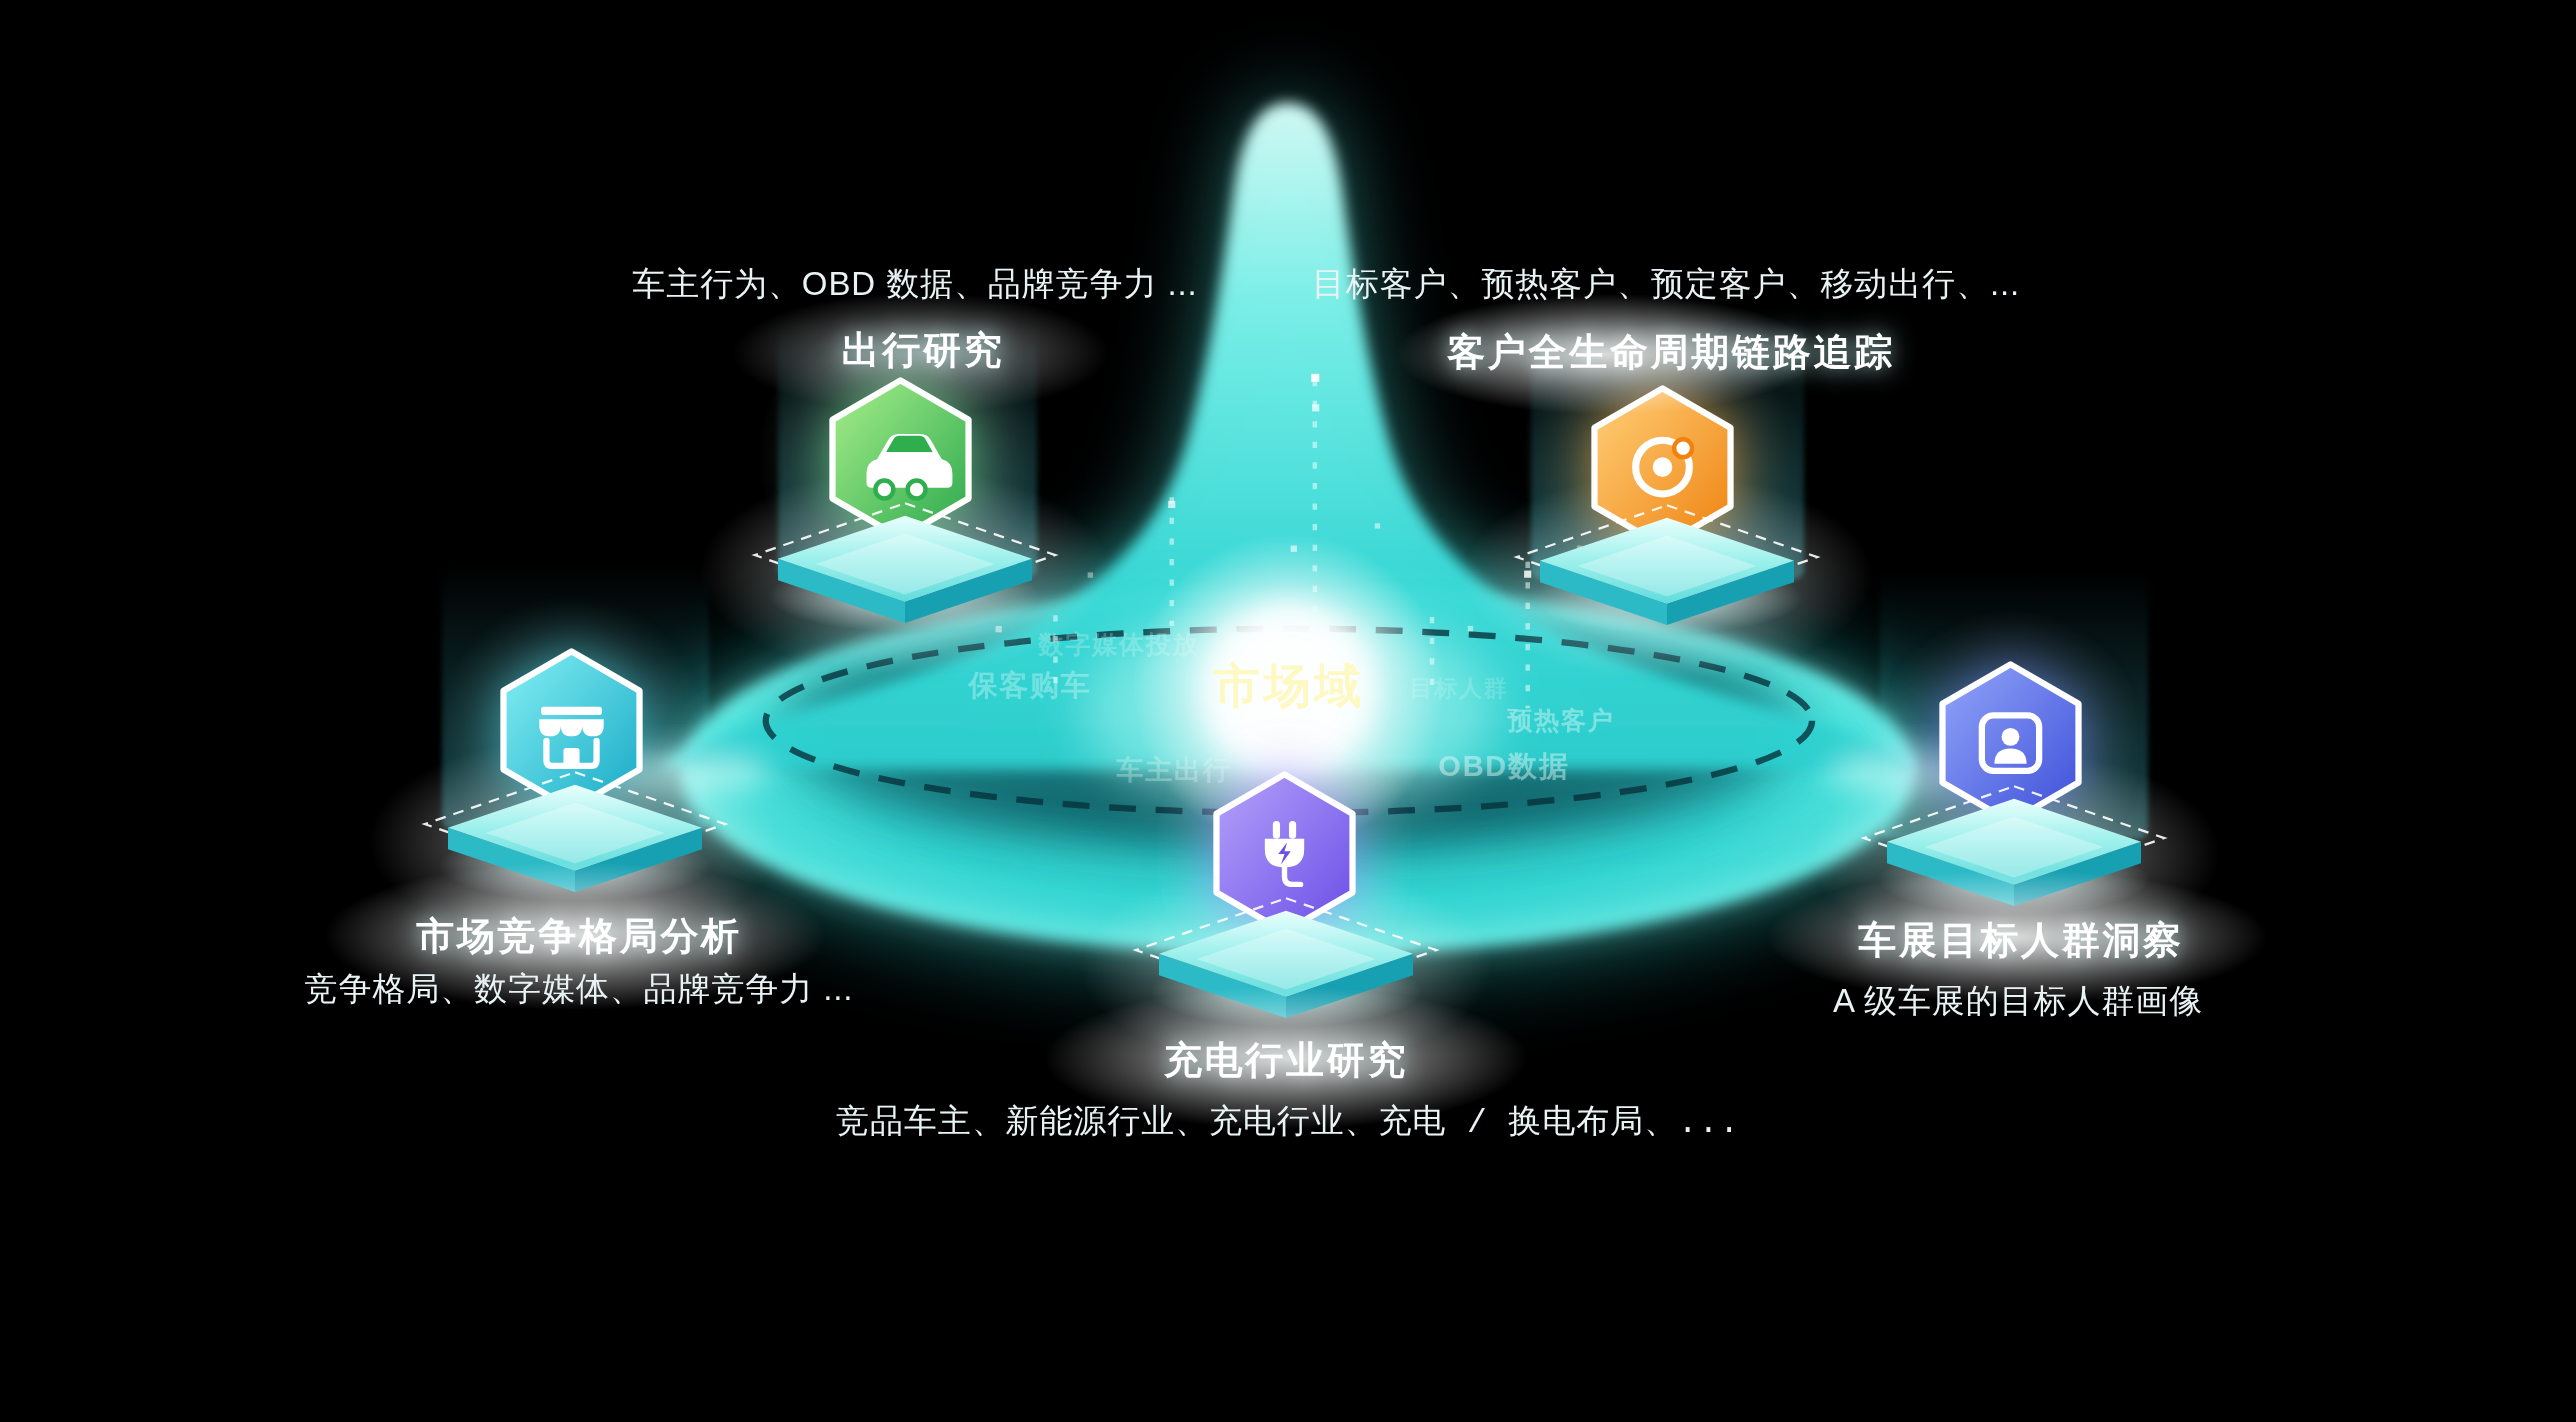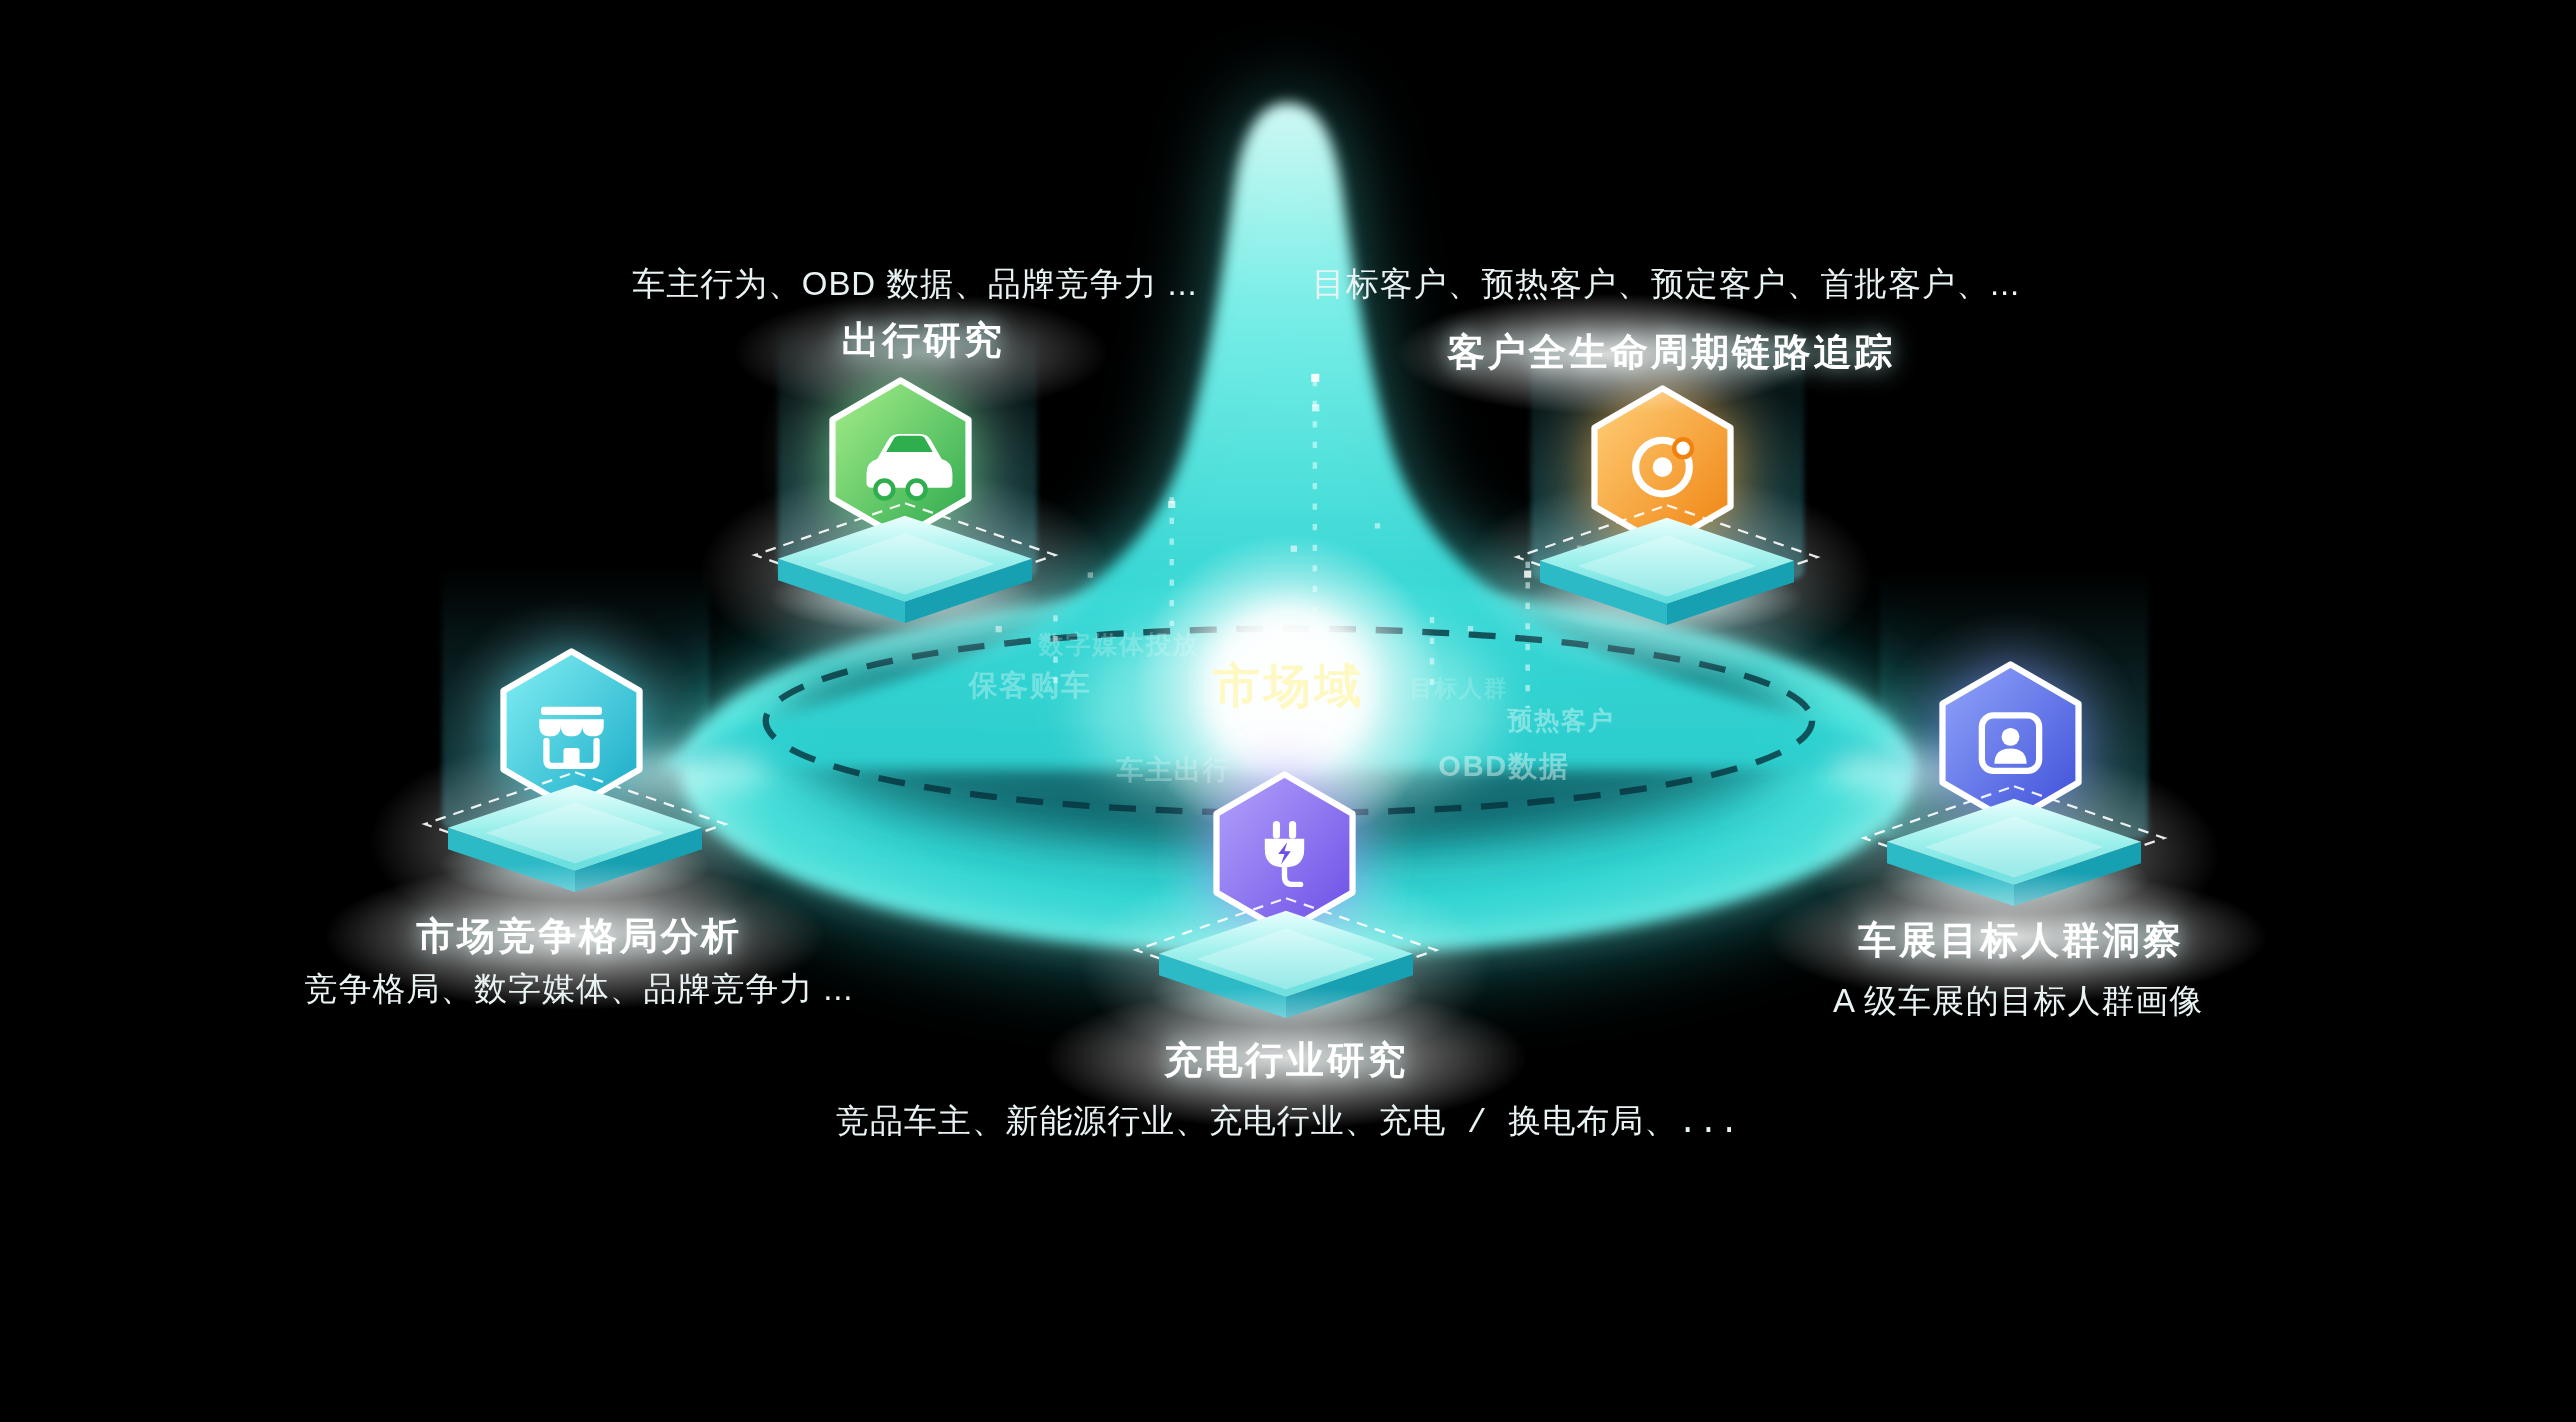--- a/index.html
+++ b/index.html
@@ -159,42 +159,42 @@
   <div class="pad-glow" style="left:1286px;top:966px;width:411px;height:206px;"></div>
   <div class="icon-glow" style="left:901px;top:456px;width:286px;height:286px;background:radial-gradient(closest-side,rgba(215,255,235,.3),rgba(215,255,235,0));"></div>
   <div class="icon-glow" style="left:1663px;top:465px;width:286px;height:286px;background:radial-gradient(closest-side,rgba(255,230,190,.25),rgba(255,230,190,0));"></div>
   <div class="icon-glow" style="left:572px;top:729px;width:268px;height:268px;background:radial-gradient(closest-side,rgba(190,245,255,.25),rgba(190,245,255,0));"></div>
   <div class="icon-glow" style="left:2011px;top:742px;width:268px;height:268px;background:radial-gradient(closest-side,rgba(200,215,255,.25),rgba(200,215,255,0));"></div>
   <div class="icon-glow" style="left:1284px;top:852px;width:268px;height:268px;background:radial-gradient(closest-side,rgba(235,230,255,.28),rgba(235,230,255,0));"></div>
 
   <div>
     <div class="caption" style="left:915px;top:284px;">车主行为、OBD 数据、品牌竞争力 ...</div>
     <div class="blob soft" style="left:921px;top:353px;width:376px;height:121px;"></div>
-    <div class="title" style="left:923px;top:340px;">出行研究</div>
+    <div class="title" style="left:923px;top:350px;">出行研究</div>
     <svg class="hex hex-green" style="left:811px;top:366px;" width="179" height="188" viewBox="0 0 200 210">
       <polygon points="100,16 176,60 176,148 100,192 24,148 24,60" fill="url(#gradGreen)" stroke="#ffffff" stroke-width="7" stroke-linejoin="round"></polygon>
       <g>
         <path d="M62 120 q0-13 12-16 l12-21 q4-7 12-7 h24 q8 0 12 7 l12 21 q12 3 12 16 v10 q0 6 -6 6 h-84 q-6 0 -6 -6 z" fill="#ffffff"></path>
         <path d="M84 96 l8-14 q2-4 7-4 h22 q5 0 7 4 l8 14 z" fill="#2fae4e"></path>
         <circle cx="82" cy="138" r="10" fill="#ffffff" stroke="#2fae4e" stroke-width="5"></circle>
         <circle cx="118" cy="138" r="10" fill="#ffffff" stroke="#2fae4e" stroke-width="5"></circle>
       </g>
     </svg>
     <svg class="platform" style="left:744px;top:496px;" width="322" height="179" viewBox="0 0 360 200">
       <ellipse cx="180" cy="112" rx="152" ry="40" fill="url(#padGlowG)"></ellipse>
       <polygon points="180,8 348,66 180,124 12,66" fill="none" stroke="#ffffff" stroke-opacity=".9" stroke-width="2.5" stroke-dasharray="12 9"></polygon>
       <polygon points="322,70 180,118 180,142 322,94" fill="#17a0b2"></polygon>
       <polygon points="38,70 180,118 180,142 38,94" fill="#2cbac7"></polygon>
       <polygon points="180,22 322,70 180,118 38,70" fill="url(#platTopG)"></polygon>
       <polygon points="180,42 280,76 180,110 80,76" fill="#ffffff" opacity=".3"></polygon>
     </svg>
   </div>
 
   <div>
-    <div class="caption" style="left:1666px;top:284px;">目标客户、预热客户、预定客户、首批客户、...</div>
+    <div class="caption" style="left:1666px;top:284px;">目标客户、预热客户、预定客户、移动出行、...</div>
     <div class="title" style="left:1671px;top:352px;">客户全生命周期链路追踪</div>
     <div class="blob" style="left:1606px;top:354px;width:420px;height:121px;"></div>
     <svg class="hex hex-orange" style="left:1573px;top:374px;" width="179" height="188" viewBox="0 0 200 210">
       <polygon points="100,16 176,60 176,148 100,192 24,148 24,60" fill="url(#gradOrange)" stroke="#ffffff" stroke-width="7" stroke-linejoin="round"></polygon>
       <g>
         <circle cx="100" cy="104" r="30" fill="none" stroke="#ffffff" stroke-width="8"></circle>
         <circle cx="100" cy="104" r="11" fill="#ffffff"></circle>
         <circle cx="123" cy="83" r="10" fill="#ffffff" stroke="#f2820e" stroke-width="5"></circle>
       </g>
     </svg>

